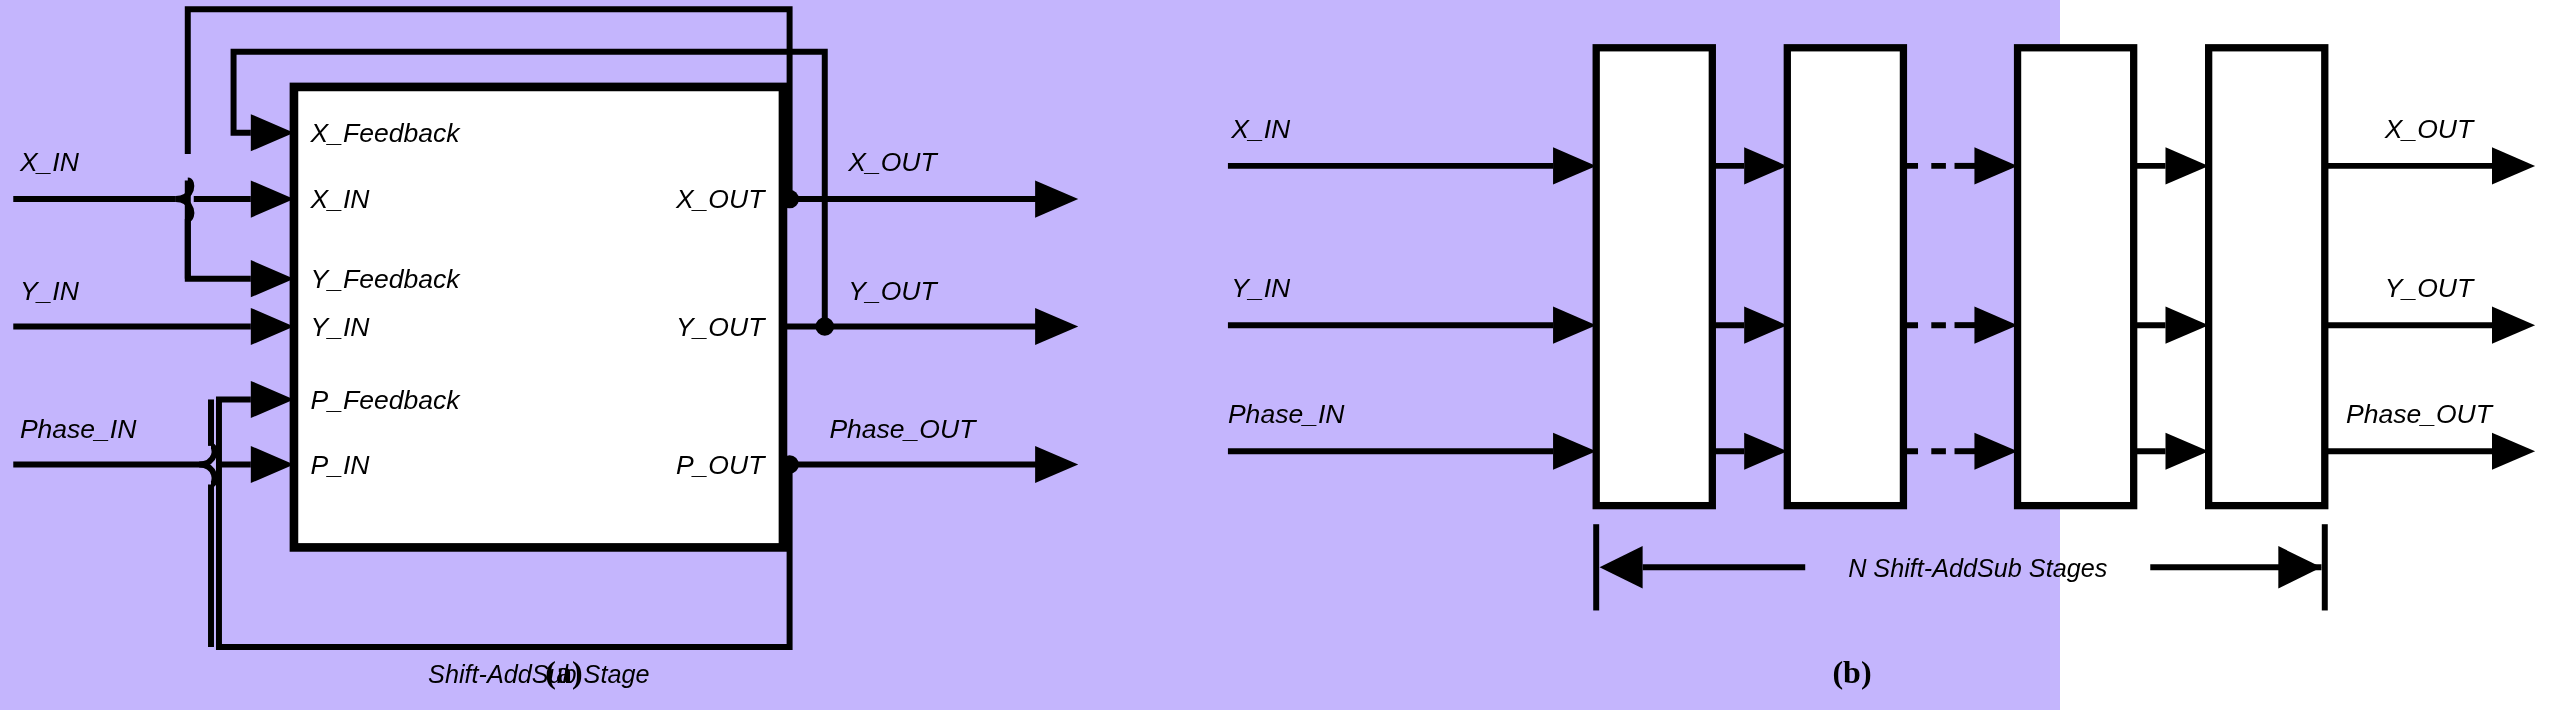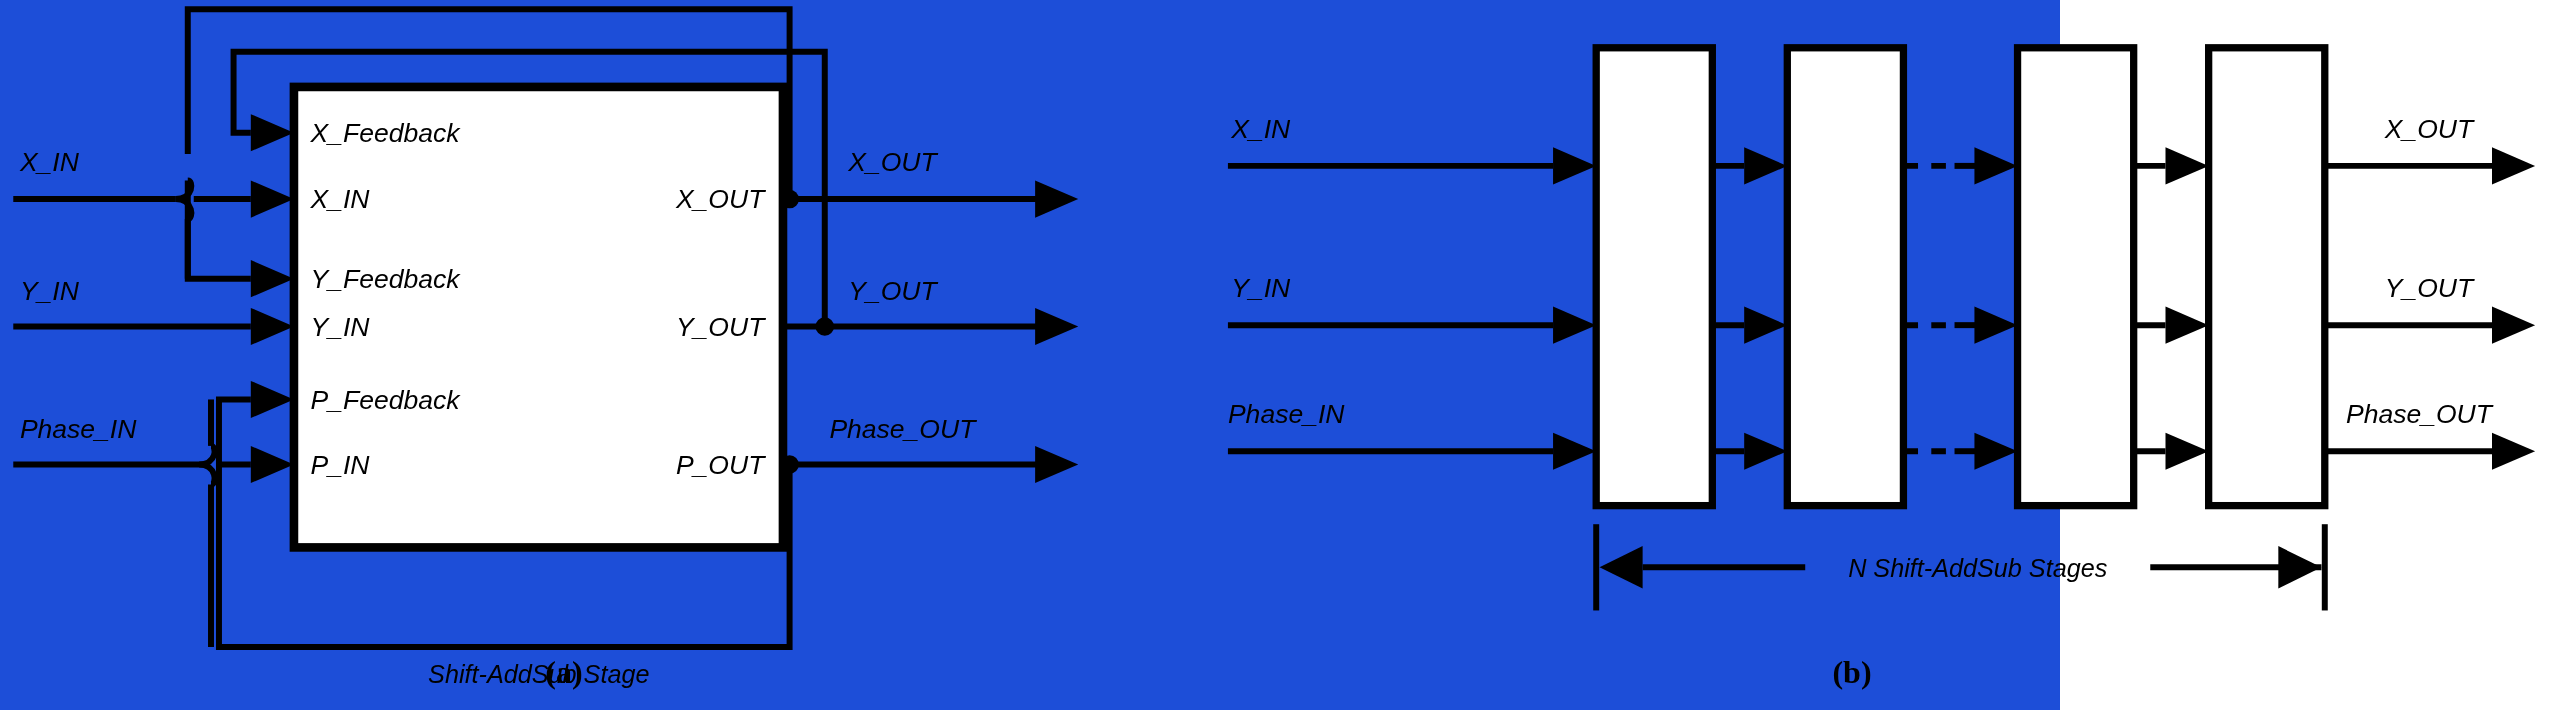--- a/index.html
+++ b/index.html
@@ -1,17 +1,17 @@
 <!DOCTYPE html>
 <html style="font-size:10.6px"><head>
 <meta charset="utf-8">
 <style>
   html,body{margin:0;padding:0;background:#ffffff;}
   body{width:2576px;height:710px;font-family:"Liberation Sans",sans-serif;}
-  #root{position:relative;width:2060px;height:710px;background:#1d4ed8;}
+  #root{position:relative;width:2060px;height:710px;background:#c4b5fd;}
   svg{display:block;}
   .wire{stroke:#000;stroke-width:9;fill:none;stroke-linecap:butt;}
   .boxline{stroke:#000;stroke-width:13;fill:#ffffff;}
   .boxline-b{stroke:#000;stroke-width:11;fill:#ffffff;}
   .dash{stroke:#000;stroke-width:9;fill:none;stroke-dasharray:22 20;}
   .arrowhead{fill:#000;stroke:none;}
   .dot{fill:#000;stroke:none;}
   .tick{stroke:#000;stroke-width:9;fill:none;}
   text{fill:#000;font-family:"Liberation Sans",sans-serif;}
   .lbl{font-size:40px;font-style:italic;}

